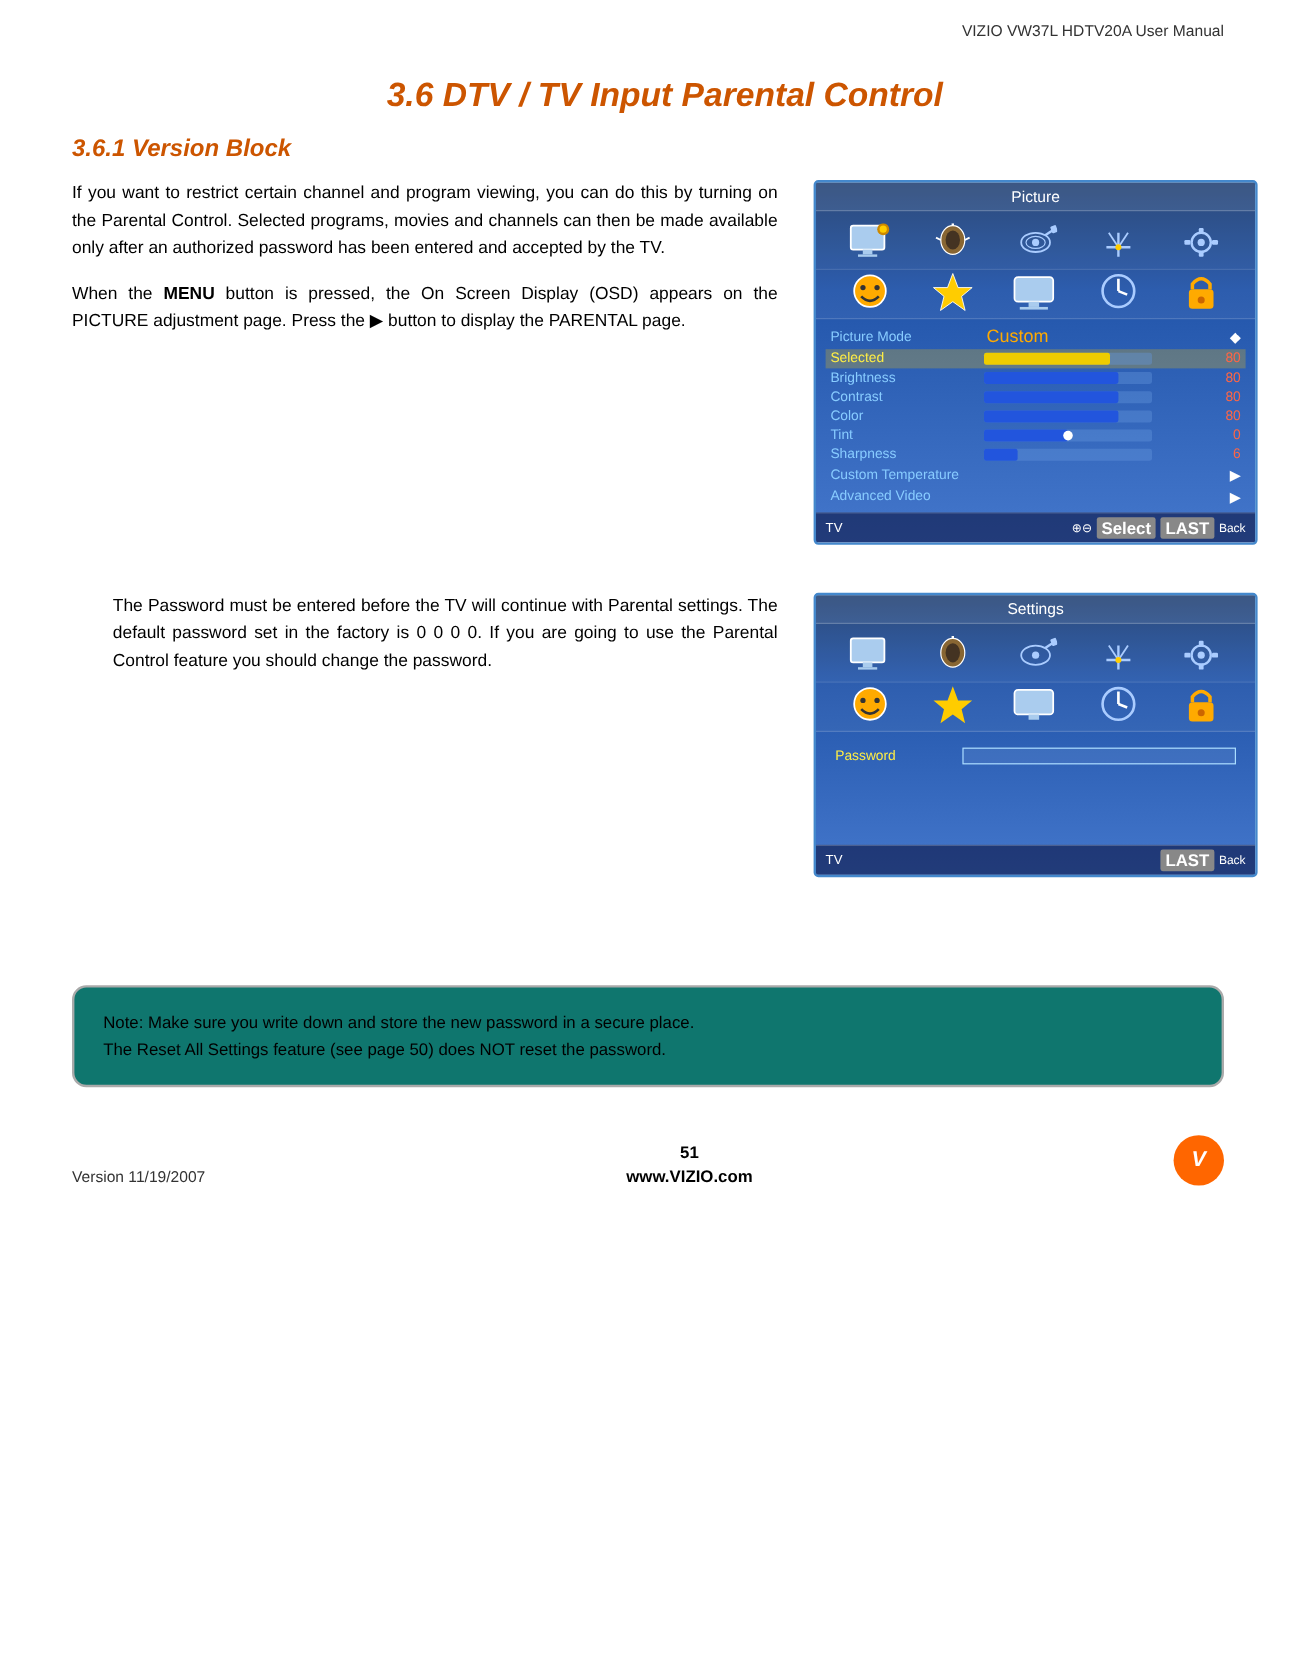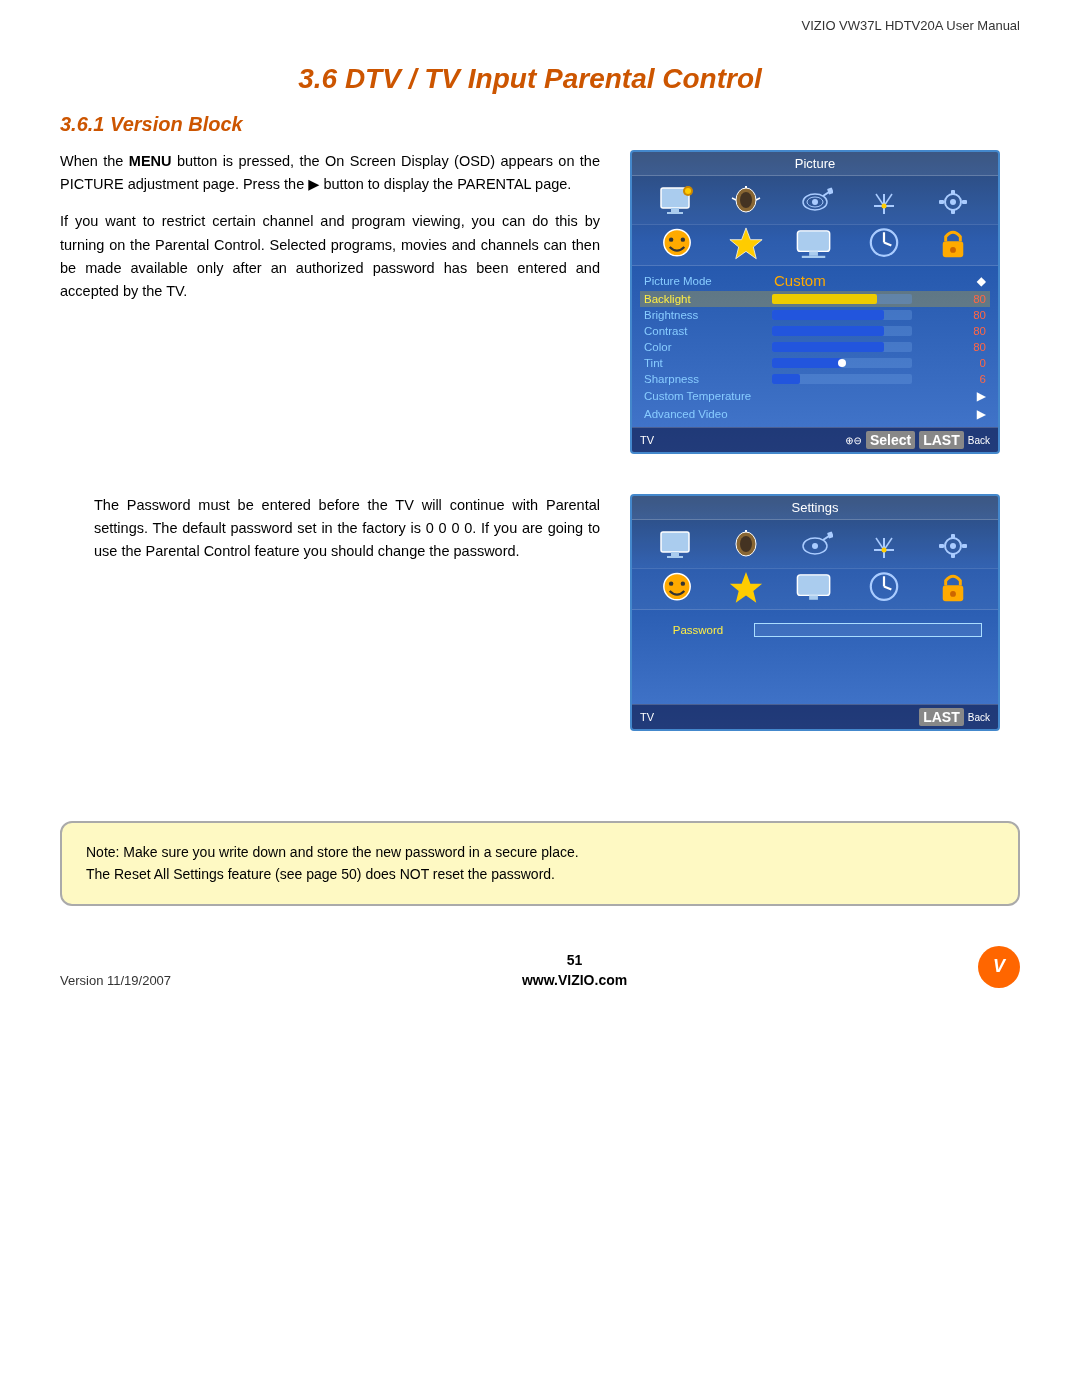--- a/index.html
+++ b/index.html
@@ -16,21 +16,21 @@
     
     .header {
       text-align: right;
       padding: 18px 60px 0 0;
       font-size: 13px;
       color: #333;
     }
 
     
     .page-content {
-      padding: 30px 80px 40px 60px;
+      padding: 30px 32px 40px 60px;
     }
 
     
     .main-title {
       font-family: 'Arial', sans-serif;
       font-size: 28px;
       font-weight: bold;
       color: #cc5500;
       font-style: italic;
       text-align: center;
@@ -243,21 +243,21 @@
     }
 
     
     .note-box {
       border: 2px solid #aaa;
       border-radius: 12px;
       padding: 18px 24px;
       font-size: 14px;
       line-height: 1.6;
       margin: 30px 60px;
-      background: #fef9c3;
+      background: #0f766e;
     }
 
     
     .page-footer {
       display: flex;
       justify-content: space-between;
       align-items: flex-end;
       padding: 10px 60px 20px 60px;
     }
 
@@ -326,24 +326,24 @@
 </div>
 
 <div class="page-content">
 
   <h1 class="main-title">3.6 DTV / TV Input Parental Control</h1>
 
   <h2 class="section-title">3.6.1 Version Block</h2>
 
   <div class="two-col">
     <div class="text-col">
+      <p>If you want to restrict certain channel and program viewing, you can do this by turning on the Parental Control.  Selected programs, movies and channels can then be made available only after an authorized password has been entered and accepted by the TV.</p>
       <p>
         When the <strong>MENU</strong> button is pressed, the On Screen Display (OSD) appears on the PICTURE adjustment page.  Press the ▶ button to display the PARENTAL page.
       </p>
-      <p>If you want to restrict certain channel and program viewing, you can do this by turning on the Parental Control.  Selected programs, movies and channels can then be made available only after an authorized password has been entered and accepted by the TV.</p>
     </div>
 
     <div class="img-col">
       <div class="osd-screen">
 
         <div class="osd-title-bar">
           <span>Picture</span>
         </div>
 
         <div class="osd-icons-row">
@@ -439,21 +439,21 @@
 
         <div class="osd-menu">
 
           <div class="osd-row">
             <span class="osd-row-label">Picture Mode</span>
             <span class="osd-row-value">Custom</span>
             <span class="osd-arrow-right">◆</span>
           </div>
 
           <div class="osd-row highlight">
-            <span class="osd-row-label yellow">Backlight</span>
+            <span class="osd-row-label yellow">Selected</span>
             <div class="osd-bar-area">
               <div class="osd-bar-bg">
                 <div class="osd-bar-fill yellow-bar" style="width:75%"></div>
               </div>
             </div>
             <span class="osd-row-number">80</span>
           </div>
 
           <div class="osd-row">
             <span class="osd-row-label" style="color:#88ccff">Brightness</span>
@@ -616,21 +616,21 @@
             </div>
             <div class="osd-icon-small">
               <svg viewBox="0 0 30 24" fill="none">
                 <rect x="8" y="11" width="14" height="11" rx="2" fill="#ffaa00"></rect>
                 <path d="M10 11 V8 Q15 2 20 8 V11" fill="none" stroke="#ffaa00" stroke-width="2"></path>
                 <circle cx="15" cy="17" r="2" fill="#cc6600"></circle>
               </svg>
             </div>
           </div>
 
-          <div style="padding: 10px 8px 4px 8px; text-align: center;">
+          <div style="padding: 10px 8px 4px 8px;">
             <div class="parental-osd-row">
               <span class="parental-label">Password</span>
               <div class="parental-input-box"></div>
             </div>
           </div>
 
           <div class="osd-spacer"></div>
 
           <div class="osd-footer">
             <span class="osd-footer-tv">TV</span>

